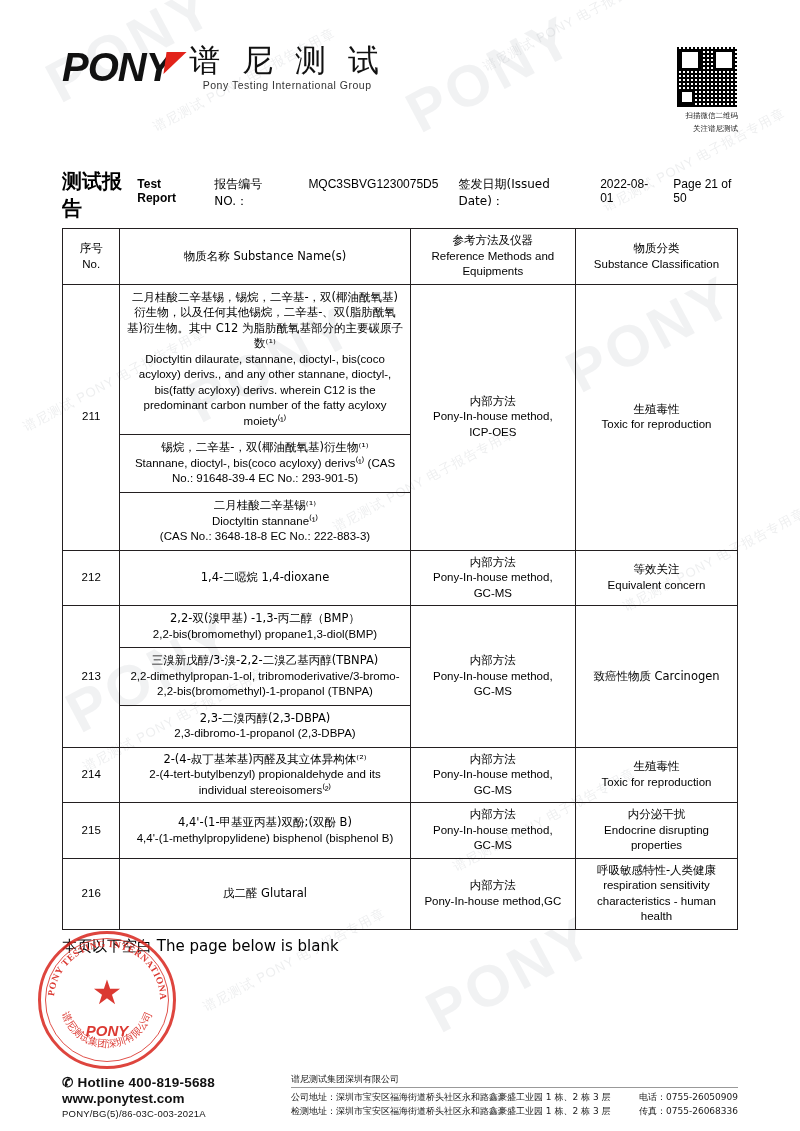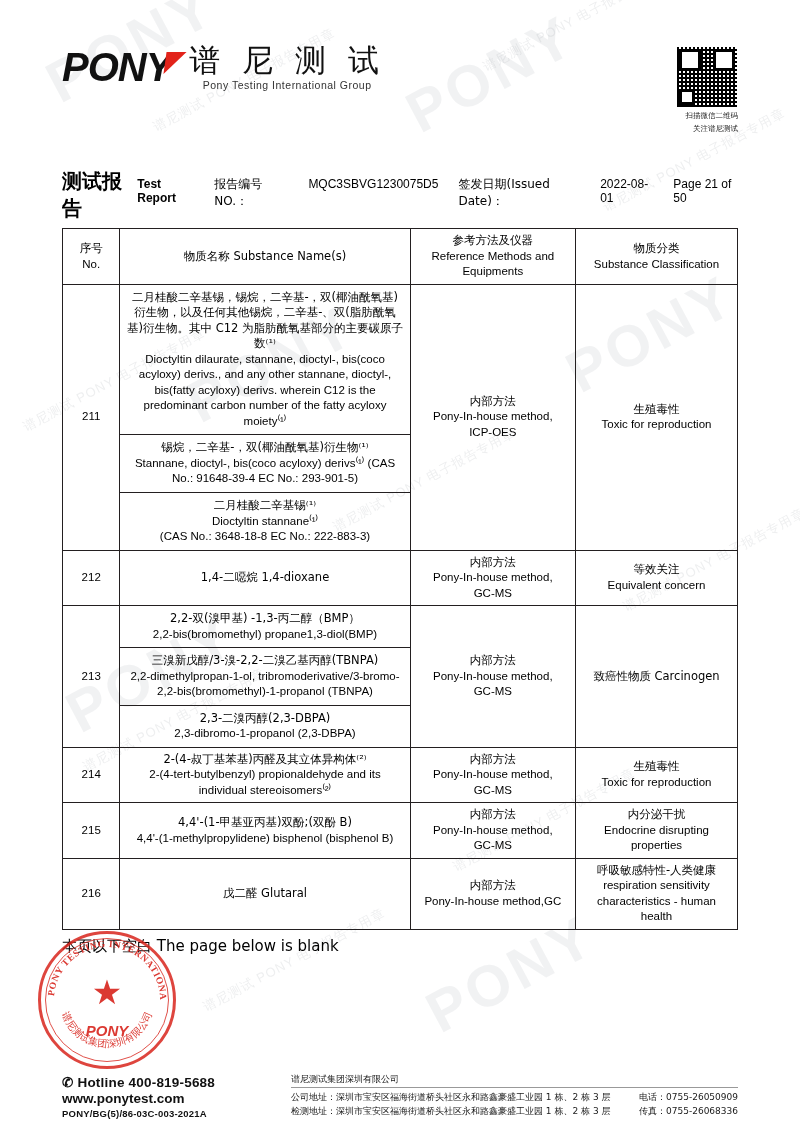--- a/index.html
+++ b/index.html
@@ -206,21 +206,20 @@
   }
   .website {
     font-weight: bold;
     font-size: 13.5px;
     margin-top: 1px;
   }
   .docno {
     font-size: 9.5px;
     margin-top: 2px;
     letter-spacing: 0.2px;
-    font-weight: bold;
   }
   .foot-right {
     flex: 1;
     margin-left: 14px;
     font-family: "DejaVu Sans", sans-serif;
     font-size: 9px;
     line-height: 1.55;
     color: #1a1a1a;
   }
   .foot-line { display: flex; }

